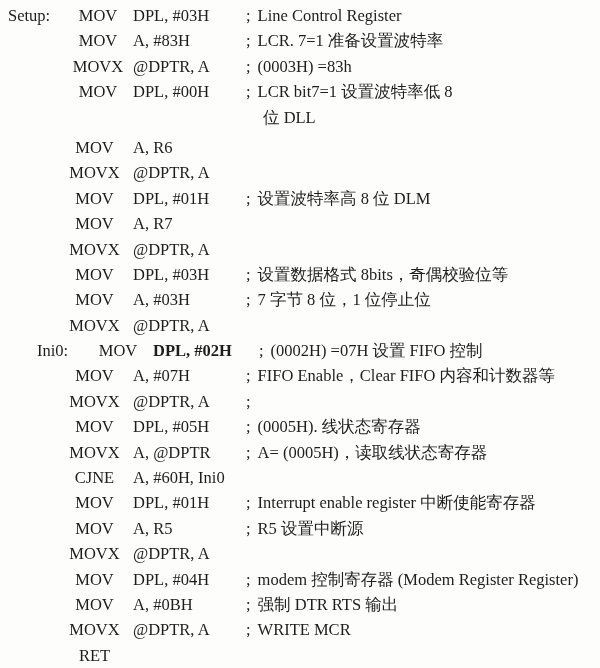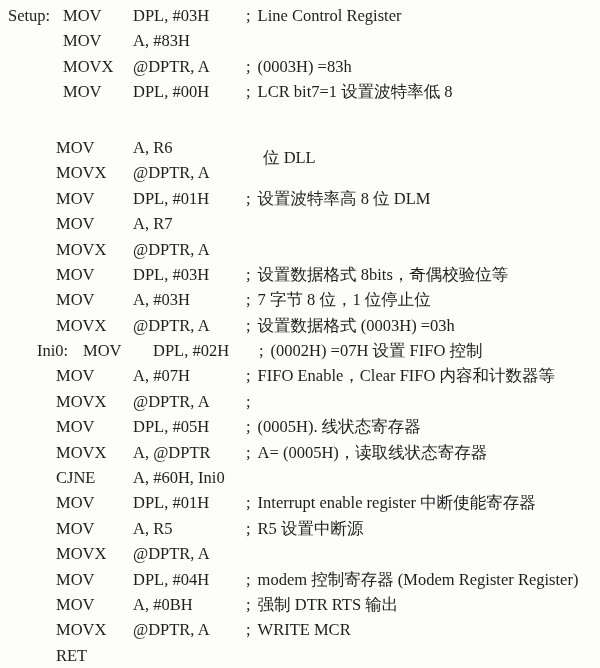--- a/index.html
+++ b/index.html
@@ -21,55 +21,55 @@
   }
   .row {
     display: flex;
     height: 25.4px;
     line-height: 25.4px;
     white-space: pre;
   }
   .row.gap { margin-top: 5px; }
 
   .c-label { width: 55px; flex: none; }
-  .c-mn    { width: 70px; flex: none; }
+  .c-mn    { width: 70px; flex: none; text-align: center; }
   .c-op    { width: 113px; flex: none; }
   .c-cm    { flex: 1; min-width: 0; }
 
   
   .g2 .c-label { width: 48px; }
   .g2 .c-mn    { width: 77px; }
 
   
   .ini .c-label { width: 75px; padding-left: 29px; box-sizing: border-box; }
   .ini .c-mn    { width: 70px; }
-  .ini .c-op    { width: 106px; }
+  .ini .c-op    { width: 106px; font-weight: bold; }
 
   
-  .cont .c-cm { flex: none; margin-left: 255px; margin-top: 40px; }
+  .cont .c-cm { flex: none; margin-left: 255px; }
 
   .semi { margin-right: 7px; }
 </style>
 </head>
 <body>
 
 <div id="listing">
     <div class="row g1"><div class="c-label">Setup:</div><div class="c-mn">MOV</div><div class="c-op">DPL, #03H</div><div class="c-cm"><span class="semi">;</span><span>Line Control Register</span></div></div>
-    <div class="row g1"><div class="c-label"></div><div class="c-mn">MOV</div><div class="c-op">A, #83H</div></div>
+    <div class="row g1"><div class="c-label"></div><div class="c-mn">MOV</div><div class="c-op">A, #83H</div><div class="c-cm"><span class="semi">;</span><span>LCR. 7=1 准备设置波特率</span></div></div>
     <div class="row g1"><div class="c-label"></div><div class="c-mn">MOVX</div><div class="c-op">@DPTR, A</div><div class="c-cm"><span class="semi">;</span><span>(0003H) =83h</span></div></div>
     <div class="row g1"><div class="c-label"></div><div class="c-mn">MOV</div><div class="c-op">DPL, #00H</div><div class="c-cm"><span class="semi">;</span><span>LCR bit7=1 设置波特率低 8</span></div></div>
     <div class="row cont"><div class="c-cm"><span>位 DLL</span></div></div>
     <div class="row g2 gap"><div class="c-label"></div><div class="c-mn">MOV</div><div class="c-op">A, R6</div><div class="c-cm"><span></span></div></div>
     <div class="row g2"><div class="c-label"></div><div class="c-mn">MOVX</div><div class="c-op">@DPTR, A</div><div class="c-cm"><span></span></div></div>
     <div class="row g2"><div class="c-label"></div><div class="c-mn">MOV</div><div class="c-op">DPL, #01H</div><div class="c-cm"><span class="semi">;</span><span>设置波特率高 8 位 DLM</span></div></div>
     <div class="row g2"><div class="c-label"></div><div class="c-mn">MOV</div><div class="c-op">A, R7</div><div class="c-cm"><span></span></div></div>
     <div class="row g2"><div class="c-label"></div><div class="c-mn">MOVX</div><div class="c-op">@DPTR, A</div><div class="c-cm"><span></span></div></div>
     <div class="row g2"><div class="c-label"></div><div class="c-mn">MOV</div><div class="c-op">DPL, #03H</div><div class="c-cm"><span class="semi">;</span><span>设置数据格式 8bits，奇偶校验位等</span></div></div>
     <div class="row g2"><div class="c-label"></div><div class="c-mn">MOV</div><div class="c-op">A, #03H</div><div class="c-cm"><span class="semi">;</span><span>7 字节 8 位，1 位停止位</span></div></div>
-    <div class="row g2"><div class="c-label"></div><div class="c-mn">MOVX</div><div class="c-op">@DPTR, A</div><div class="c-cm"><span class="semi">;</span><span>设置数据格式 (0003H) =03h</span></div></div>
+    <div class="row g2"><div class="c-label"></div><div class="c-mn">MOVX</div><div class="c-op">@DPTR, A</div></div>
     <div class="row ini"><div class="c-label">Ini0:</div><div class="c-mn">MOV</div><div class="c-op">DPL, #02H</div><div class="c-cm"><span class="semi">;</span><span>(0002H) =07H 设置 FIFO 控制</span></div></div>
     <div class="row g2"><div class="c-label"></div><div class="c-mn">MOV</div><div class="c-op">A, #07H</div><div class="c-cm"><span class="semi">;</span><span>FIFO Enable，Clear FIFO 内容和计数器等</span></div></div>
     <div class="row g2"><div class="c-label"></div><div class="c-mn">MOVX</div><div class="c-op">@DPTR, A</div><div class="c-cm"><span class="semi">;</span><span></span></div></div>
     <div class="row g2"><div class="c-label"></div><div class="c-mn">MOV</div><div class="c-op">DPL, #05H</div><div class="c-cm"><span class="semi">;</span><span>(0005H). 线状态寄存器</span></div></div>
     <div class="row g2"><div class="c-label"></div><div class="c-mn">MOVX</div><div class="c-op">A, @DPTR</div><div class="c-cm"><span class="semi">;</span><span>A= (0005H)，读取线状态寄存器</span></div></div>
     <div class="row g2"><div class="c-label"></div><div class="c-mn">CJNE</div><div class="c-op">A, #60H, Ini0</div></div>
     <div class="row g2"><div class="c-label"></div><div class="c-mn">MOV</div><div class="c-op">DPL, #01H</div><div class="c-cm"><span class="semi">;</span><span>Interrupt enable register 中断使能寄存器</span></div></div>
     <div class="row g2"><div class="c-label"></div><div class="c-mn">MOV</div><div class="c-op">A, R5</div><div class="c-cm"><span class="semi">;</span><span>R5 设置中断源</span></div></div>
     <div class="row g2"><div class="c-label"></div><div class="c-mn">MOVX</div><div class="c-op">@DPTR, A</div><div class="c-cm"><span></span></div></div>
     <div class="row g2"><div class="c-label"></div><div class="c-mn">MOV</div><div class="c-op">DPL, #04H</div><div class="c-cm"><span class="semi">;</span><span>modem 控制寄存器 (Modem Register Register)</span></div></div>

